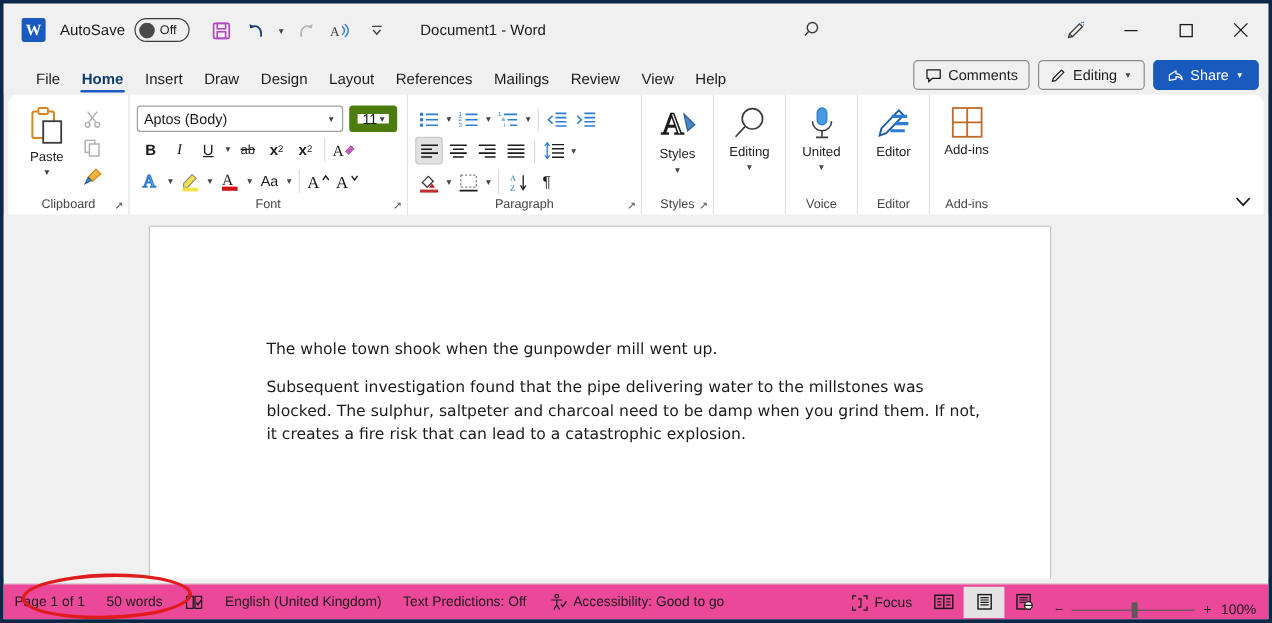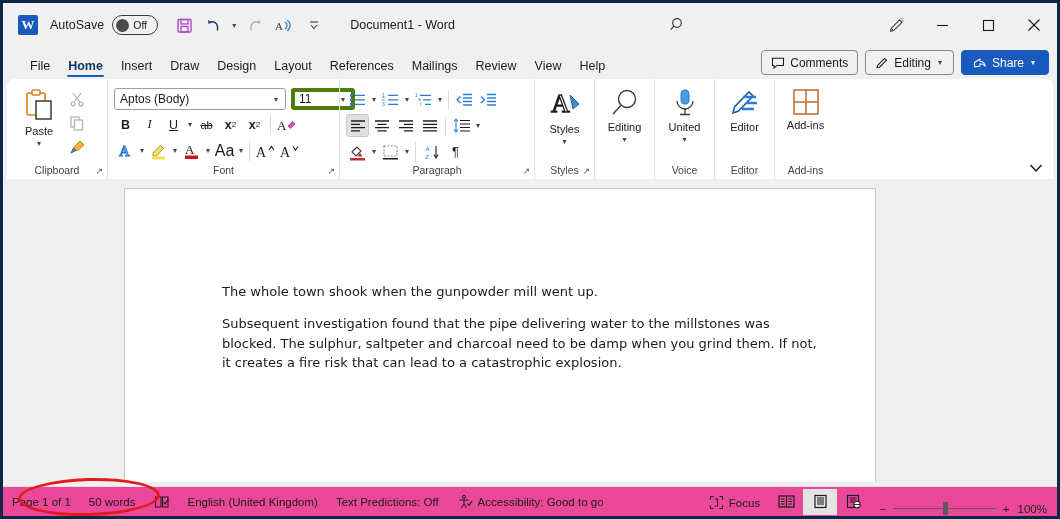--- a/index.html
+++ b/index.html
@@ -151,22 +151,22 @@
   }
   .row { display: flex; align-items: center; gap: 1px; }
   .fontbox {
     height: 22px; width: 172px;
     border: 1px solid #a0a0a0; border-radius: 3px;
     background: #fff;
     display: flex; align-items: center; justify-content: space-between;
     padding: 0 5px; font-size: 12px; color: #1b1b1b;
   }
   .sizebox {
-    height: 22px; width: 64px;
-    border: 4px solid #4d7c0f; border-radius: 3px;
+    height: 22px; width: 40px;
+    border: 7px solid #4d7c0f; border-radius: 3px;
     background: #fff; margin-left: 4px;
     display: flex; align-items: center; justify-content: space-between;
     padding: 0 4px; font-size: 12px; color: #1b1b1b;
   }
   .fbtn {
     min-width: 23px; height: 23px;
     display: flex; align-items: center; justify-content: center;
     font-size: 12.5px; color: #1b1b1b; border-radius: 3px;
   }
   .fbtn.sel { background: #e1e1e1; border: 1px solid #c9c9c9; }
@@ -464,21 +464,21 @@
             </svg>
           </div>
           <div class="chev">▾</div>
           <div class="fbtn">
             <svg width="20" height="19" viewBox="0 0 20 19">
               <text x="3" y="13" font-size="13" fill="#1b1b1b" font-family="Liberation Serif, serif">A</text>
               <rect x="3" y="14.5" width="13" height="3.5" fill="#d11515"></rect>
             </svg>
           </div>
           <div class="chev">▾</div>
-          <div class="fbtn" style="font-size:16px">Aa</div>
+          <div class="fbtn" style="font-size:12px">Aa</div>
           <div class="chev">▾</div>
           <div class="vsep"></div>
           <div class="fbtn">
             <svg width="20" height="18" viewBox="0 0 20 18">
               <text x="0" y="15" font-size="14" fill="#1b1b1b" font-family="Liberation Serif, serif">A</text>
               <path d="M13 8 L15.5 4.5 L18 8" fill="none" stroke="#1b1b1b" stroke-width="1.1"></path>
             </svg>
           </div>
           <div class="fbtn">
             <svg width="20" height="18" viewBox="0 0 20 18">

